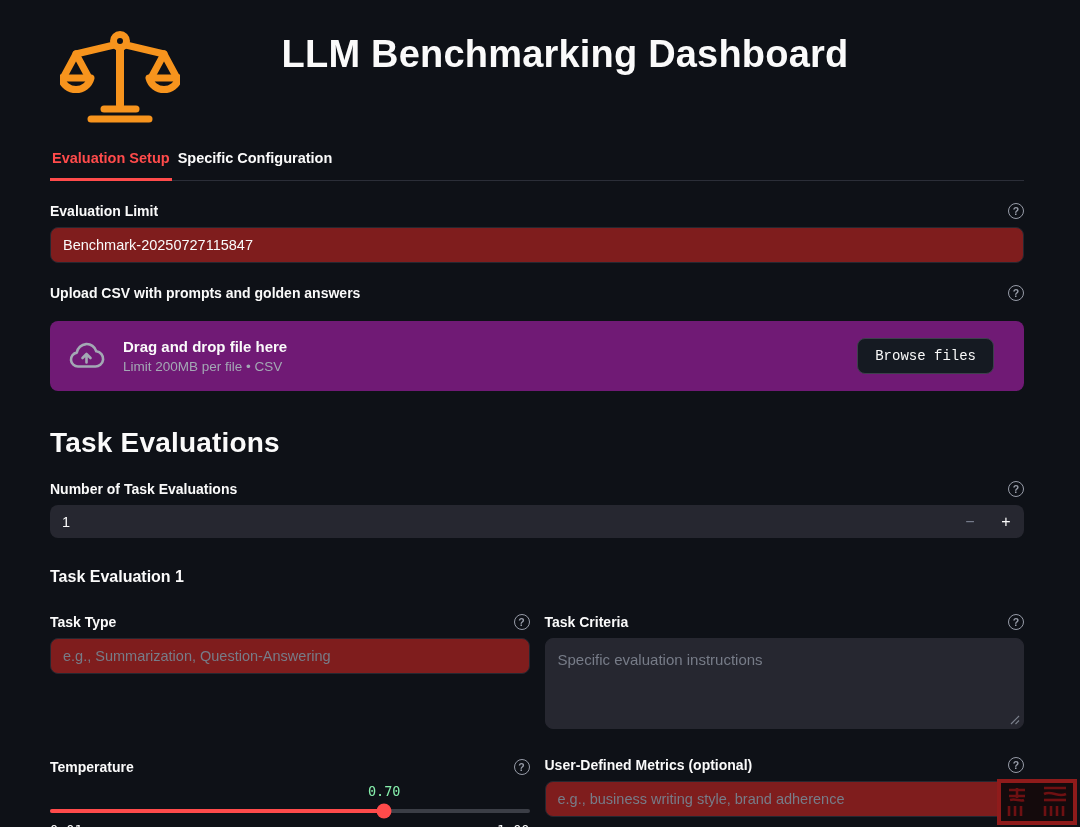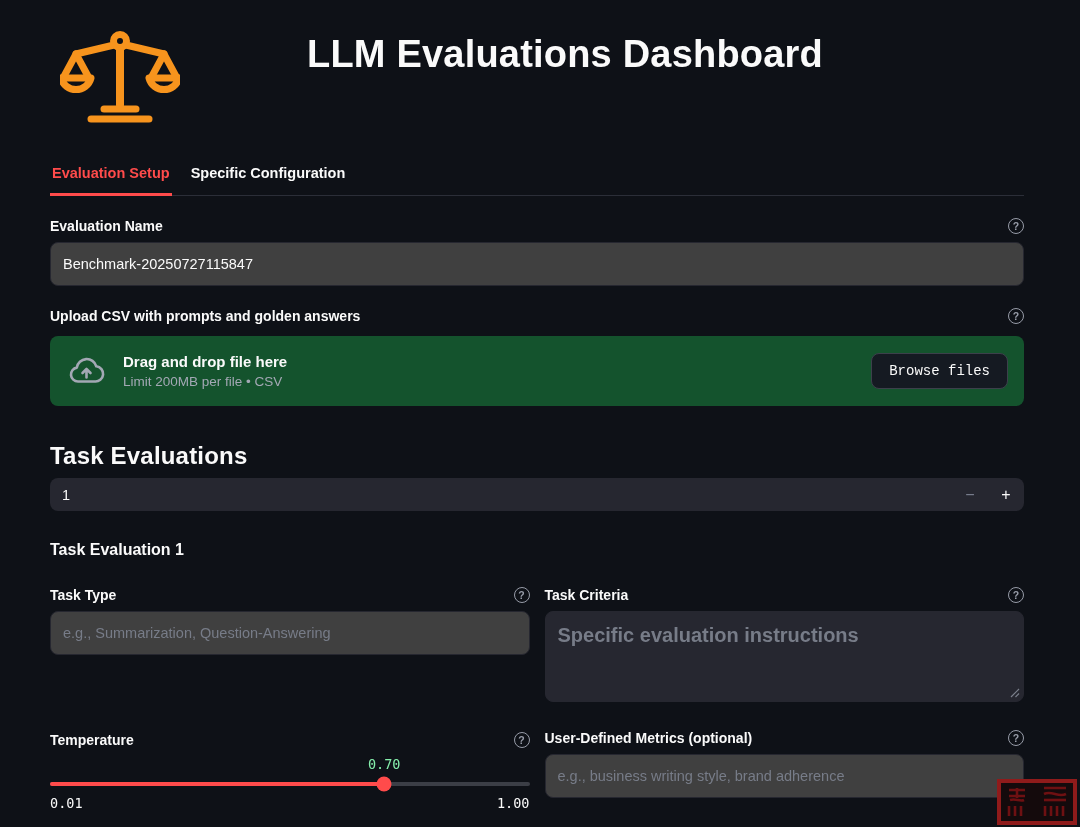--- a/index.html
+++ b/index.html
@@ -13,57 +13,57 @@
   }
   .header { display: flex; align-items: flex-start; padding: 25px 0 0 60px; }
   .header-icon { width: 120px; height: 104px; flex: 0 0 auto; }
   .header-text { flex: 1; text-align: center; padding-right: 130px; }
   .app-title { font-size: 38px; font-weight: 800; letter-spacing: 0.2px; margin-top: 8px; }
   .app-subtitle { font-size: 15px; font-weight: 600; margin-top: 16px; color: #fafafa; }
 
   .main { padding: 0 56px 0 50px; }
 
   
-  .tabs { display: flex; gap: 17px; margin-top: 34px; border-bottom: 1px solid #2b2e38; }
+  .tabs { display: flex; gap: 4px; margin-top: 19px; border-bottom: 1px solid #2b2e38; }
   .tab { font-size: 14.5px; font-weight: 600; padding: 2px 2px 12px 2px; color: #fafafa; cursor: pointer; }
   .tab.active { color: #ff4b4b; border-bottom: 3px solid #ff4b4b; margin-bottom: -1px; }
 
   
   .label-row { display: flex; justify-content: space-between; align-items: center; margin-top: 22px; margin-bottom: 8px; }
   .field-label { font-size: 14px; font-weight: 600; color: #fafafa; }
   .help-icon {
     width: 16px; height: 16px; border: 1.4px solid #979ca8; border-radius: 50%;
     color: #979ca8; display: inline-flex; align-items: center; justify-content: center;
     font-size: 10.5px; font-weight: 700; flex: 0 0 auto; cursor: pointer;
   }
   .help-icon::after { content: "?"; }
 
   
   .text-input {
-    width: 100%; height: 44px; background: #404040; border: 1px solid #262730;
+    width: 100%; height: 36px; background: #7f1d1d; border: 1px solid #262730;
     border-radius: 8px; color: #fafafa; font-size: 14.5px; padding: 0 12px;
     font-family: "Liberation Sans", "DejaVu Sans", sans-serif; outline: none;
   }
   .text-input::placeholder, .textarea::placeholder { color: #777c88; opacity: 1; }
 
   
   .dropzone {
-    margin-top: 12px; height: 70px; background: #14532d; border-radius: 8px;
-    display: flex; align-items: center; padding: 0 16px 0 18px; gap: 18px;
+    margin-top: 20px; height: 70px; background: #701a75; border-radius: 8px;
+    display: flex; align-items: center; padding: 0 30px 0 18px; gap: 18px;
   }
   .drop-texts { display: flex; flex-direction: column; gap: 4px; }
   .drop-title { font-size: 15px; font-weight: 600; color: #fafafa; }
   .drop-hint { font-size: 13.5px; color: #a3a8b4; }
   .browse-btn {
     margin-left: auto; background: #151a22; border: 1px solid #3c404b; color: #fafafa;
     font-size: 14px; font-weight: 500; padding: 9px 17px; border-radius: 8px; cursor: pointer;
     font-family: Liberation Mono, monospace;
   }
 
-  .section-title { font-size: 24px; font-weight: 800; margin-top: 36px; letter-spacing: 0.2px; }
+  .section-title { font-size: 28px; font-weight: 800; margin-top: 36px; letter-spacing: 0.2px; }
   .subsection-title { font-size: 16px; font-weight: 700; margin-top: 30px; }
 
   
   .number-input {
     margin-top: 8px; height: 33px; background: #262730; border-radius: 8px;
     display: flex; align-items: stretch; overflow: hidden;
   }
   .number-value { flex: 1; display: flex; align-items: center; padding-left: 12px; font-size: 14.5px; }
   .step-btn {
     width: 36px; background: transparent; border: none; color: #fafafa;
@@ -71,22 +71,22 @@
     font-family: "Liberation Sans", "DejaVu Sans", sans-serif;
   }
   .step-btn.dimmed { color: #7b8090; }
 
   
   .grid-2 { display: grid; grid-template-columns: 1fr 1fr; column-gap: 15px; margin-top: 2px; }
   .grid-2 .label-row { margin-top: 26px; }
 
   .textarea {
     width: 100%; height: 91px; background: #262730; border: 1px solid #262730;
-    border-radius: 8px; color: #fafafa; font-size: 20px; padding: 12px;
-    font-family: "Liberation Sans", "DejaVu Sans", sans-serif; resize: none; outline: none; display: block; font-weight: bold;
+    border-radius: 8px; color: #fafafa; font-size: 15px; padding: 12px;
+    font-family: "Liberation Sans", "DejaVu Sans", sans-serif; resize: none; outline: none; display: block;
   }
   .textarea-wrap { position: relative; }
   .resize-handle { position: absolute; right: 4px; bottom: 4px; width: 10px; height: 10px; }
 
   
   .slider-block { margin-top: 2px; }
   .slider-value-row { position: relative; height: 17px; margin-top: 6px; }
   .slider-value {
     position: absolute; transform: translateX(-50%);
     font-family: "DejaVu Sans Mono", "Liberation Mono", monospace;
@@ -113,33 +113,33 @@
     <circle cx="60" cy="16" r="6.5"></circle>
     <path d="M16 29 L3 53 M16 29 L29 53"></path>
     <path d="M1 53 h30 a15.5 15.5 0 0 1 -30 0 z"></path>
     <path d="M104 29 L91 53 M104 29 L117 53"></path>
     <path d="M89 53 h30 a15.5 15.5 0 0 1 -30 0 z"></path>
     <path d="M60 24 V 80" stroke-width="8"></path>
     <path d="M44 84 H 76"></path>
     <path d="M31 94 H 89"></path>
   </svg>
   <div class="header-text">
-    <div class="app-title">LLM Evaluations Dashboard</div>
+    <div class="app-title">LLM Benchmarking Dashboard</div>
   </div>
 </div>
 
 <div class="main">
 
   <div class="tabs">
     <div class="tab active">Evaluation Setup</div>
     <div class="tab">Specific Configuration</div>
   </div>
 
   <div class="label-row">
-    <span class="field-label">Evaluation Name</span>
+    <span class="field-label">Evaluation Limit</span>
     <span class="help-icon"></span>
   </div>
   <input class="text-input" type="text" value="Benchmark-20250727115847" style="">
 
   <div class="label-row">
     <span class="field-label">Upload CSV with prompts and golden answers</span>
     <span class="help-icon"></span>
   </div>
   <div class="dropzone">
     <svg width="37" height="28" viewBox="0 0 37 28" fill="none" stroke="#a3a8b4" stroke-width="2.6" stroke-linecap="round" stroke-linejoin="round">
@@ -148,20 +148,24 @@
     </svg>
     <div class="drop-texts">
       <span class="drop-title">Drag and drop file here</span>
       <span class="drop-hint">Limit 200MB per file • CSV</span>
     </div>
     <button class="browse-btn">Browse files</button>
   </div>
 
   <div class="section-title">Task Evaluations</div>
 
+  <div class="label-row">
+    <span class="field-label">Number of Task Evaluations</span>
+    <span class="help-icon"></span>
+  </div>
   <div class="number-input">
     <span class="number-value">1</span>
     <button class="step-btn dimmed">−</button>
     <button class="step-btn">+</button>
   </div>
 
   <div class="subsection-title">Task Evaluation 1</div>
 
   <div class="grid-2">
     <div>

